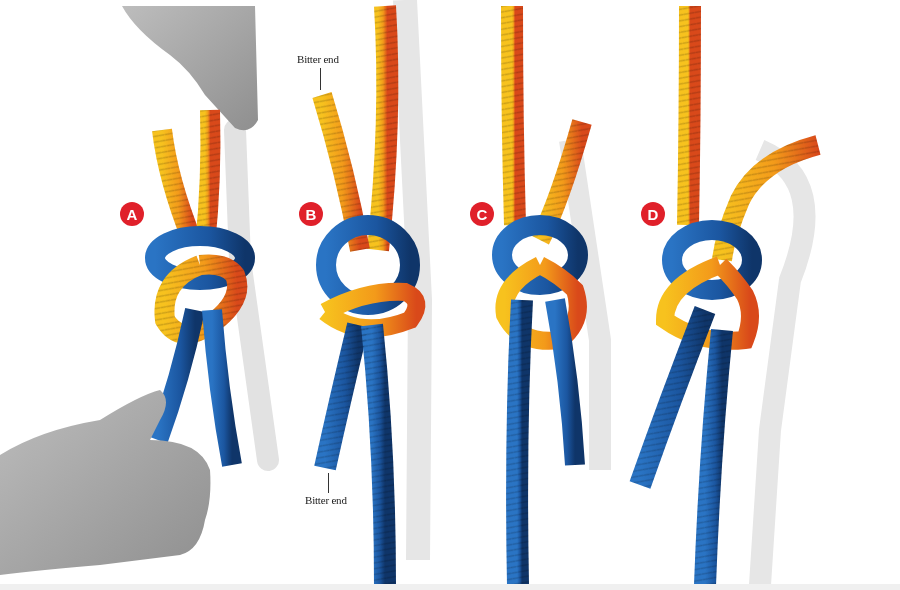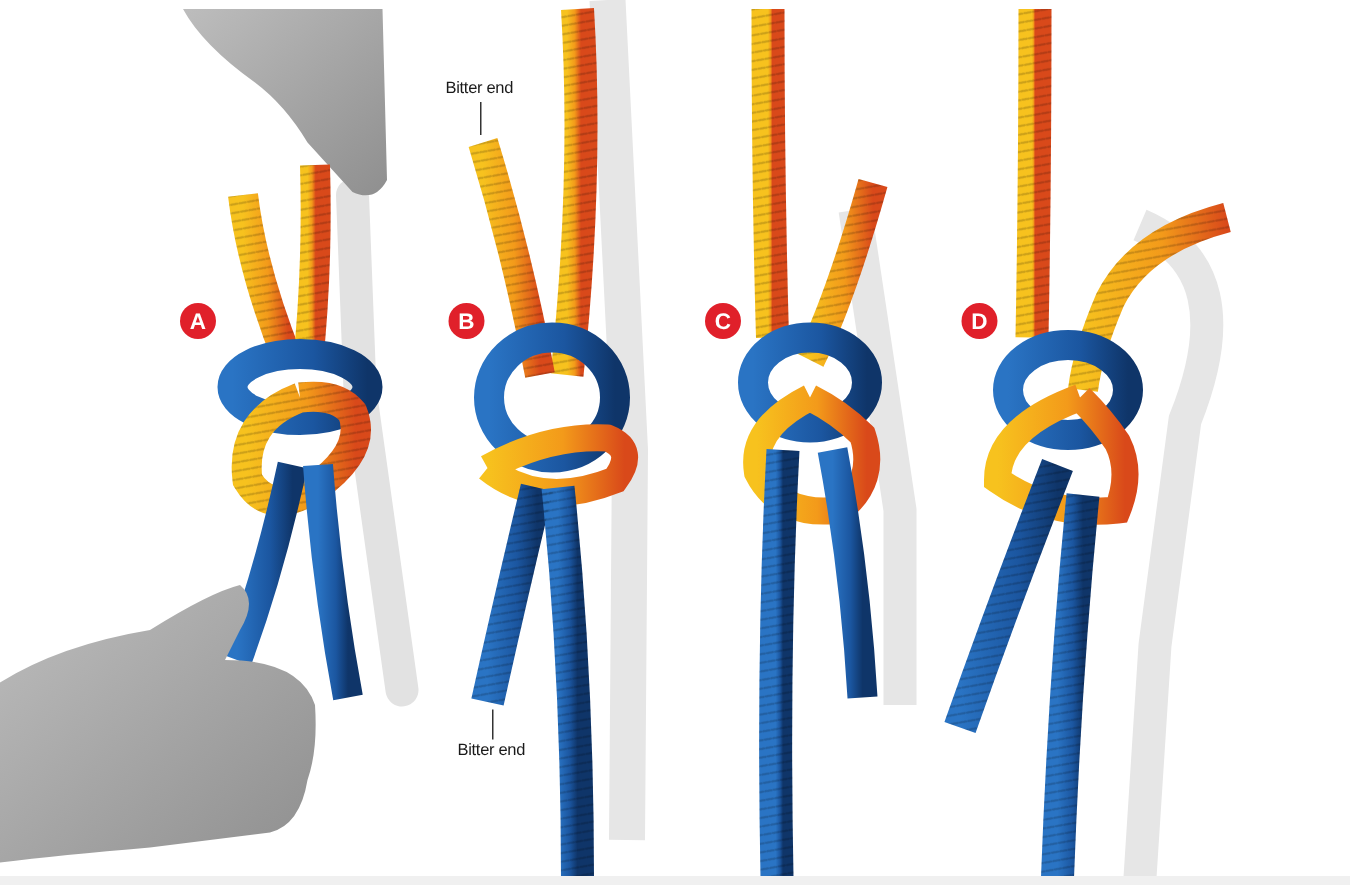--- a/index.html
+++ b/index.html
@@ -5,21 +5,21 @@
   html, body { margin: 0; padding: 0; background: #ffffff; }
   body { width: 900px; height: 590px; position: relative; overflow: hidden; font-family: "Liberation Sans", sans-serif; }
   .stage { position: absolute; left: 0; top: 0; width: 900px; height: 590px; }
   .bottom-strip { position: absolute; left: 0; top: 584px; width: 900px; height: 6px; background: #f0f0f0; }
   .badge {
     position: absolute; width: 24px; height: 24px; border-radius: 50%;
     background: #e0202a; color: #fff; font-weight: bold; font-size: 15px;
     display: flex; align-items: center; justify-content: center;
     font-family: "Liberation Sans", sans-serif;
   }
-  .callout { position: absolute; font-size: 11px; color: #1a1a1a; font-family: Liberation Sans, sans-serif; letter-spacing: -0.2px; }
+  .callout { position: absolute; font-size: 11px; color: #1a1a1a; font-family: Liberation Serif, serif; letter-spacing: -0.2px; }
   .leader { position: absolute; width: 1px; background: #333; }
 </style>
 </head>
 <body>
 
 <div class="stage">
   <svg width="900" height="590" viewBox="0 0 900 590" xmlns="http://www.w3.org/2000/svg">
     <defs>
       <linearGradient id="yel" x1="0" x2="1" y1="0" y2="0">
         <stop offset="0" stop-color="#f7c21e"></stop>

